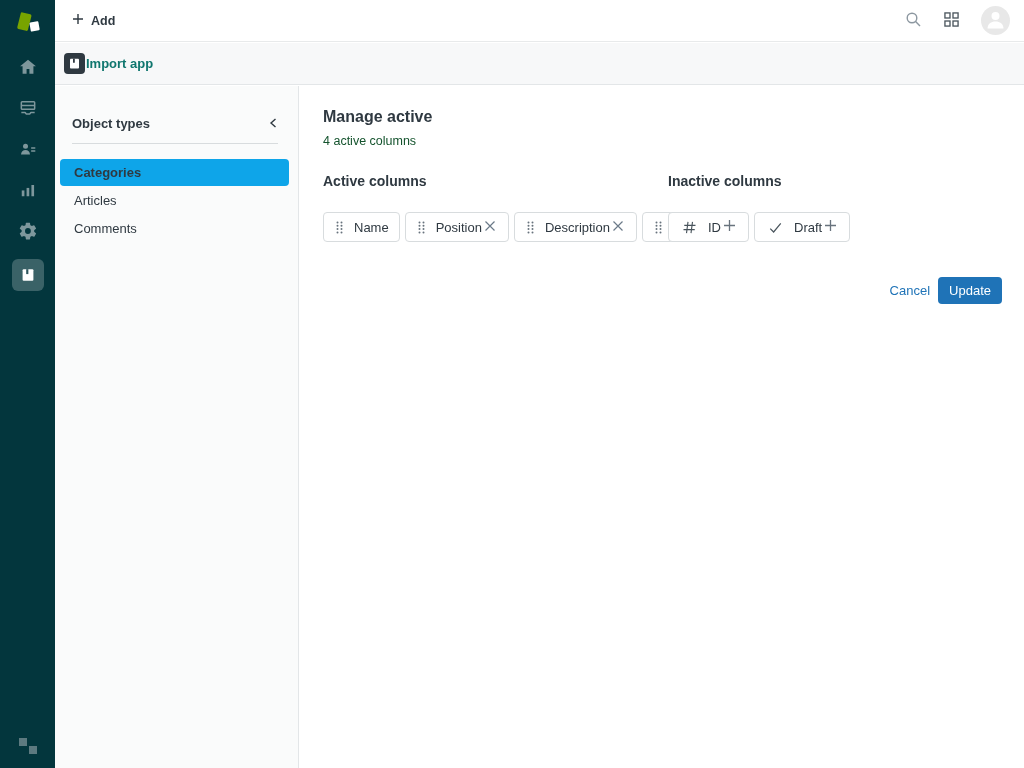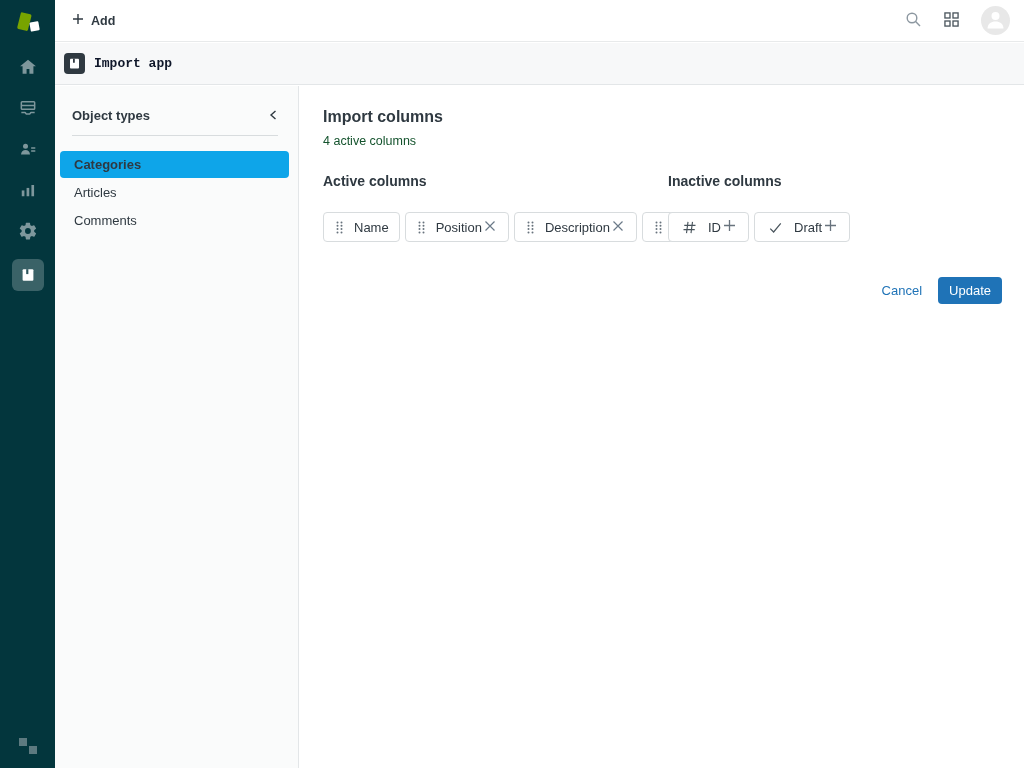--- a/index.html
+++ b/index.html
@@ -54,30 +54,30 @@
   
   .appheader {
     position:absolute; left:55px; top:43px; right:0; height:42px;
     background:#f7f8f9; border-bottom:1px solid #e3e6e8;
     display:flex; align-items:center; padding-left:9px;
   }
   .app-icon {
     width:21px; height:21px; border-radius:4px; background:#2f3941;
     display:flex; align-items:center; justify-content:center;
   }
-  .app-title { margin-left:9px; font-size:13px; font-weight:bold; color:#0f172a;font-family:Liberation Mono, monospace; }
+  .app-title { margin-left:1px; font-size:13px; font-weight:bold; color:#0f766e; }
 
   
   .objpanel {
     position:absolute; left:55px; top:86px; width:244px; bottom:0;
     background:#fafbfb; border-right:1px solid #e3e6e8;
   }
   .objpanel-head {
     display:flex; align-items:center; justify-content:space-between;
-    padding:22px 20px 0 17px;
+    padding:30px 20px 0 17px;
   }
   .objpanel-title { font-size:13px; font-weight:bold; color:#2f3941; }
   .collapse-btn { background:none; border:none; cursor:pointer; padding:0; display:flex; }
   .objpanel-sep { border-bottom:1px solid #d8dcde; margin:12px 20px 0 17px; }
   .objlist { list-style:none; margin:15px 9px 0 5px; }
   .objlist li {
     font-size:13px; color:#2f3941; padding:6px 0 6px 14px; margin-bottom:1px;
     border-radius:4px; cursor:pointer;
   }
   .objlist li.selected { background:#0ea5e9; font-weight:bold; }
@@ -94,21 +94,21 @@
     height:30px; border:1px solid #d8dcde; border-radius:4px; background:#fff;
     display:flex; align-items:center; padding:0 10px 0 12px;
   }
   .drag { display:flex; cursor:grab; margin-right:11px; }
   .type-icon { display:flex; align-items:center; margin-right:11px; width:16px; justify-content:center; }
   .row-label { font-size:13px; color:#2f3941; }
   .row-action { margin-left:auto; background:none; border:none; cursor:pointer; padding:2px; display:flex; }
 
   .footer-actions {
     width:679px; margin-top:35px;
-    display:flex; align-items:center; justify-content:flex-end; gap:16px;
+    display:flex; align-items:center; justify-content:flex-end; gap:8px;
   }
   .cancel-link { font-size:13px; color:#1f73b7; text-decoration:none; cursor:pointer; background:none; border:none; font-family:inherit; }
   .update-btn {
     background:#1f73b7; color:#fff; border:none; border-radius:4px;
     font-family:inherit; font-size:13px; padding:6px 11px; cursor:pointer;
   }
 </style>
 </head>
 <body>
 
@@ -243,21 +243,21 @@
   </div>
   <div class="objpanel-sep"></div>
   <ul class="objlist">
     <li class="selected">Categories</li>
     <li>Articles</li>
     <li>Comments</li>
   </ul>
 </aside>
 
 <main class="main">
-  <h1 class="page-title">Import columns</h1>
+  <h1 class="page-title">Manage active</h1>
   <div class="page-subtitle">4 active columns</div>
 
   <div class="cols">
 
     <section class="col">
       <h2>Active columns</h2>
       <div class="rows">
 
         <div class="row">
           <span class="drag">

